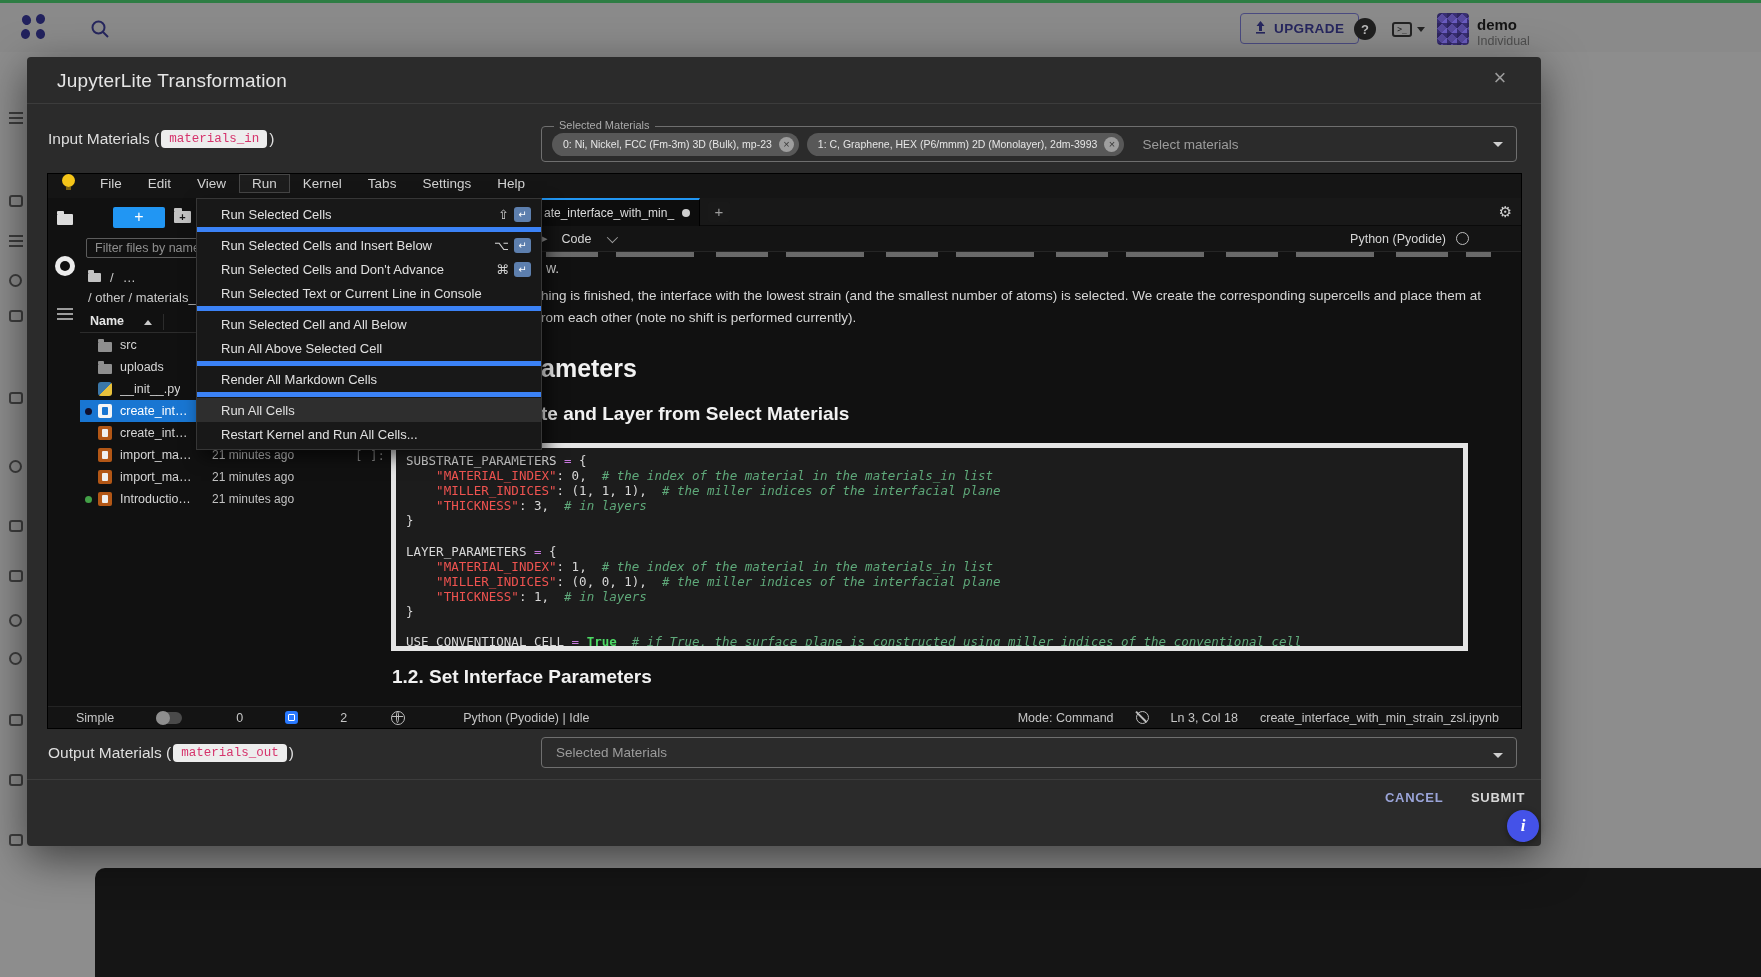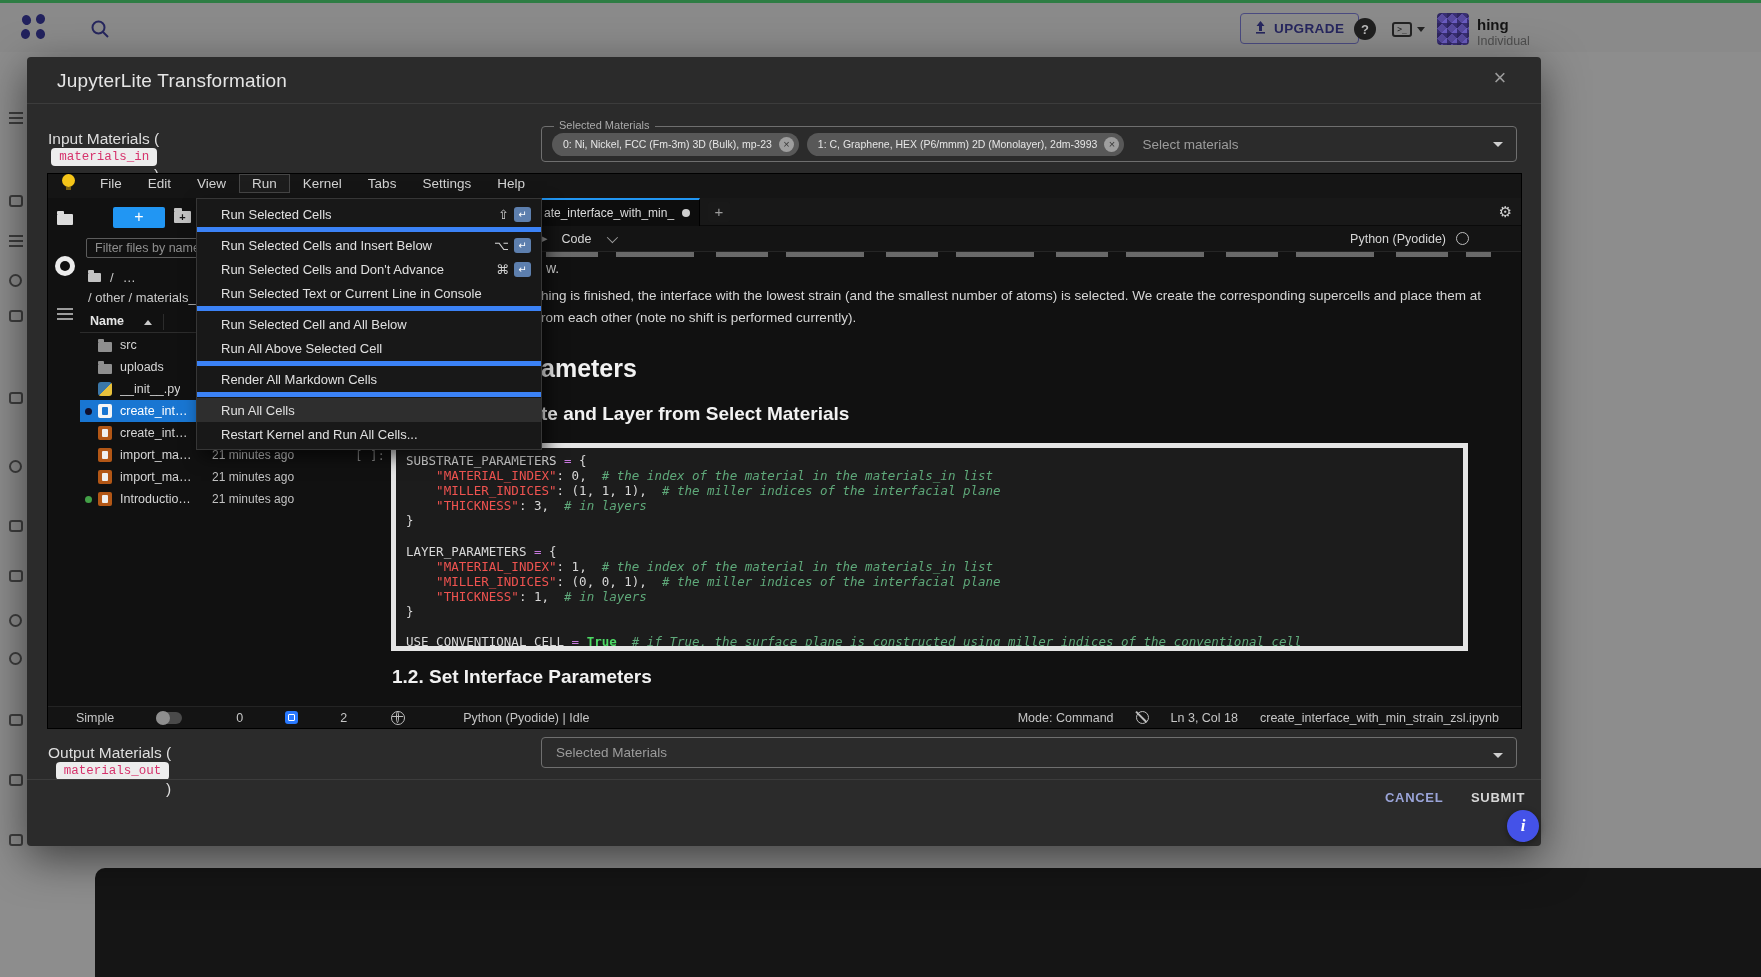--- a/index.html
+++ b/index.html
@@ -42,21 +42,21 @@
   .fab{left:1507px;top:810px;width:32px;height:32px;border-radius:50%;background:#4452e8;color:#fff;
        display:flex;align-items:center;justify-content:center;font-family:"Liberation Serif",serif;
        font-style:italic;font-weight:bold;font-size:17px;box-shadow:0 2px 6px rgba(0,0,0,.4);}
 
   
   .modal{left:27px;top:57px;width:1514px;height:789px;background:#2b2b2b;border-radius:4px;
          box-shadow:0 12px 44px rgba(0,0,0,.55);}
   .m-title{left:30px;top:13px;font-size:19px;font-weight:500;color:#e5e5e5;letter-spacing:.2px;}
   .m-close{left:1460px;top:8px;font-size:22px;color:#9b9b9b;width:26px;height:26px;text-align:center;line-height:26px;}
   .m-div{left:0;top:46px;width:100%;height:1px;background:#3c3c3c;}
-  .lblrow{font-size:15.5px;color:#dedede;display:flex;align-items:flex-end;white-space:nowrap;flex-direction:column;}
+  .lblrow{font-size:15.5px;color:#dedede;display:flex;align-items:flex-start;white-space:nowrap;}
   .in-row{left:21px;top:73px;}
   .out-row{left:21px;top:687px;}
   .codechip{display:inline-block;background:#ededed;color:#d6336c;font-family:Liberation Mono, monospace;
             font-size:12.5px;padding:2px 8px;border-radius:4px;margin:0 2px;}
   .msel{left:514px;top:69px;width:976px;height:36px;border:1px solid #6f6f6f;border-radius:4px;
         display:flex;align-items:center;padding:0 34px 0 10px;box-sizing:border-box;}
   .msel-lab{position:absolute;left:12px;top:-8px;background:#2b2b2b;padding:0 5px;font-size:11px;color:#ababab;}
   .mchips{display:flex;align-items:center;gap:8px;}
   .mchip{display:flex;align-items:center;background:#585858;border-radius:12px;height:23px;
          padding:0 5px 0 11px;color:#e6e6e6;font-size:10.5px;white-space:nowrap;}
@@ -214,21 +214,21 @@
     <span>UPGRADE</span>
   </div>
   <div class="abs helpbtn">
       <span>?</span>
     </div>
   <div class="abs termbtn">
     <span class="termbox">&gt;_</span>
     <span class="termcaret"></span>
   </div>
   <div class="abs avatar"></div>
-  <div class="abs uname">hing</div>
+  <div class="abs uname">demo</div>
   <div class="abs uplan">Individual</div>
 </div>
 <div class="abs leftstrip">
     <div class="ls bars" style="top: 60px;"></div>
     <div class="ls sq" style="top: 143px;"></div>
     <div class="ls bars" style="top: 183px;"></div>
     <div class="ls circ" style="top: 222px;"></div>
     <div class="ls sq" style="top: 258px;"></div>
     <div class="ls sq" style="top: 340px;"></div>
     <div class="ls circ" style="top: 408px;"></div>

